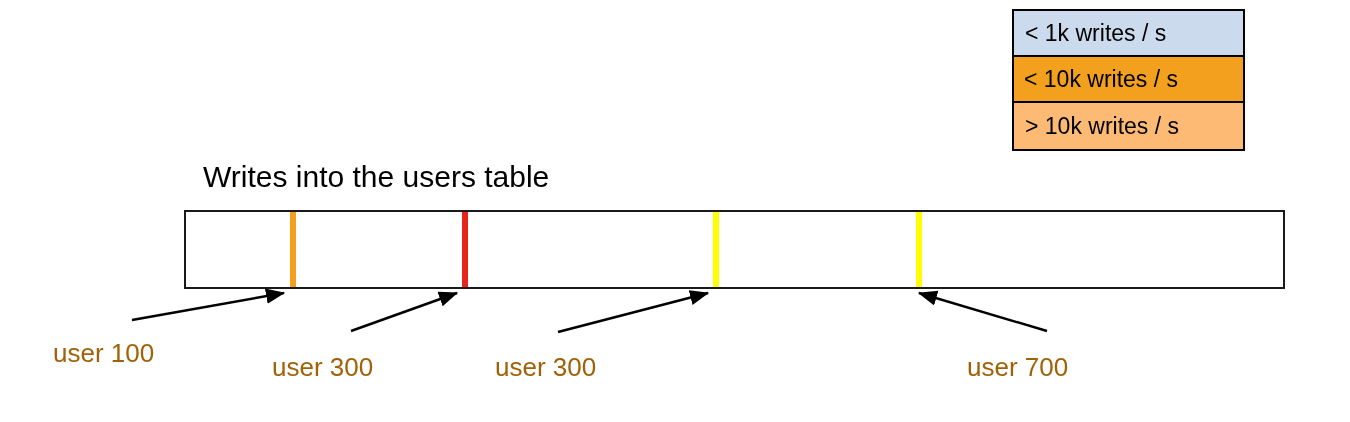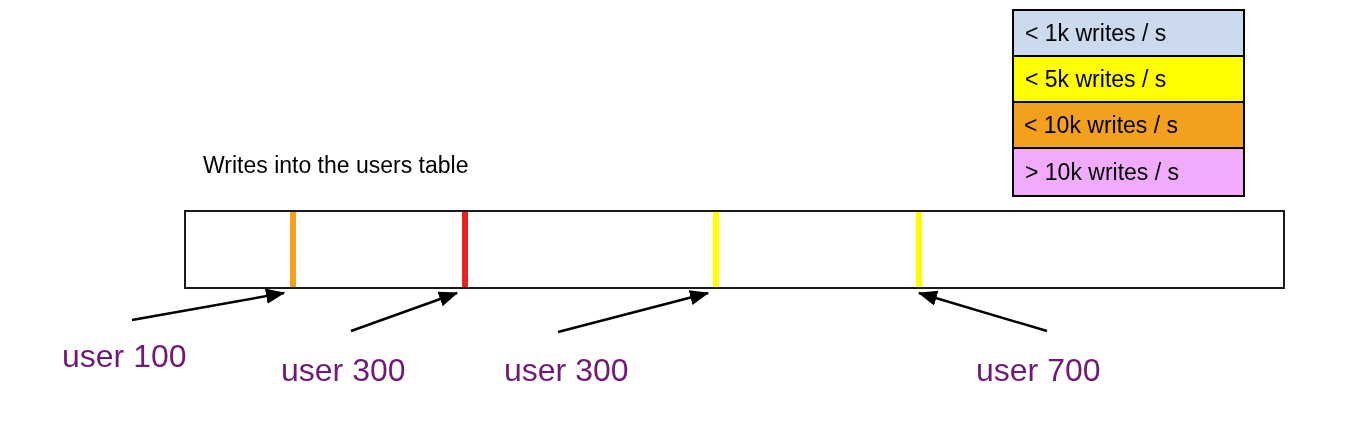--- a/index.html
+++ b/index.html
@@ -41,22 +41,22 @@
     font-size: 23px;
     color: #000000;
     white-space: nowrap;
     line-height: 1;
   }
 
   
   #chart-title {
     position: absolute;
     left: 203px;
-    top: 152px;
-    font-size: 23px;
+    top: 160px;
+    font-size: 30px;
     color: #000000;
     white-space: nowrap;
   }
 
   
   #bar {
     position: absolute;
     left: 184px;
     top: 210px;
     width: 1101px;
@@ -77,46 +77,42 @@
     left: 0;
     top: 0;
     width: 1350px;
     height: 422px;
     pointer-events: none;
   }
 
   
   .user-label {
     position: absolute;
-    font-size: 32px;
-    color: #701a75;
+    font-size: 26px;
+    color: #a16207;
     white-space: nowrap;
-    margin-left: 9px;
   }
 </style>
 </head>
 <body>
 
 <div id="canvas">
 
   <div id="legend">
 
     <div class="legend-row" style="background:#ccdaee;">
       <span class="legend-label">&lt; 1k writes / s</span>
     </div>
 
-    <div class="legend-row" style="background:#ffff00;">
-      <span class="legend-label">&lt; 5k writes / s</span>
-    </div>
 
     <div class="legend-row" style="background:#f2a01e;padding-left:10px;">
       <span class="legend-label">&lt; 10k writes / s</span>
     </div>
 
-    <div class="legend-row" style="background:#f0abfc;">
+    <div class="legend-row" style="background:#fdba74;">
       <span class="legend-label">&gt; 10k writes / s</span>
     </div>
 
   </div>
 
   <div id="chart-title">Writes into the users table</div>
 
   <div id="bar">
     <div class="bar-marker" style="left:104px; background:#f2a01e;"></div>
     <div class="bar-marker" style="left:276px; background:#e8251c;"></div>

